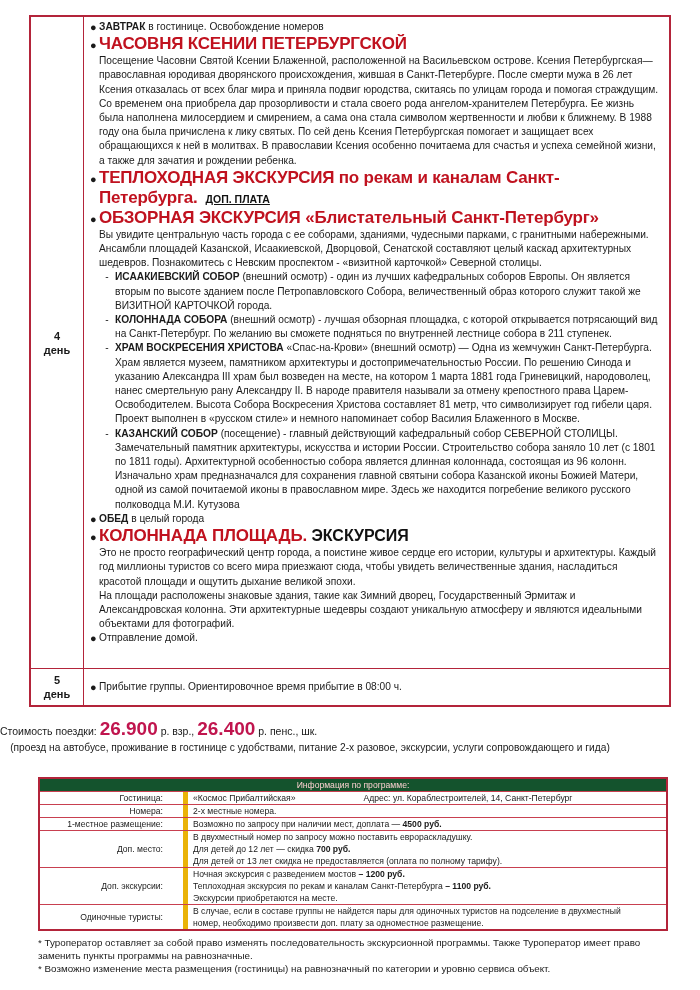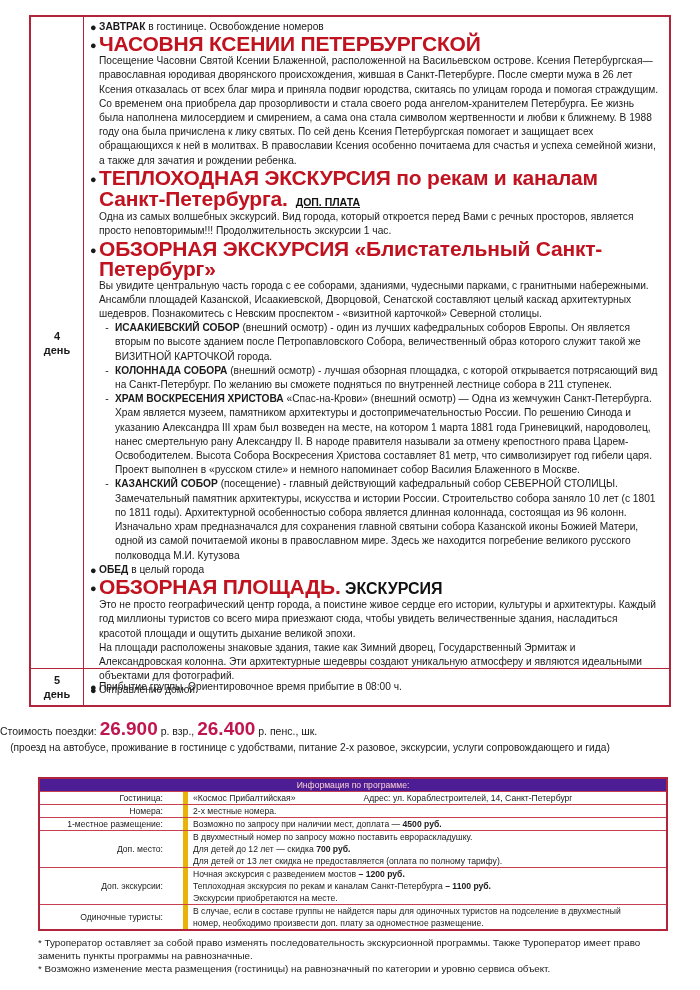--- a/index.html
+++ b/index.html
@@ -7,32 +7,32 @@
          font-family:"Liberation Sans", sans-serif; color:#1a1a1a; }
   .prog { position:absolute; left:29px; top:15px; width:642px;
           border:2px solid #b3243a; border-collapse:collapse; box-sizing:border-box; }
   .row { display:flex; }
   .row + .row { border-top:1.5px solid #b3243a; }
   .day { width:52px; flex:none; border-right:1px solid #b3243a; display:flex; flex-direction:column;
          align-items:center; justify-content:center; font-weight:bold; font-size:11px; line-height:14px; }
   .content { flex:1; padding:3px 8px 2px 6px; font-size:10.2px; line-height:14.2px; }
   .b { display:flex; align-items:flex-start; }
   .dot { width:9px; flex:none; font-size:11px; }
-  .h1 { color:#c0121f; font-weight:bold; font-size:21px; line-height:20px; letter-spacing:-0.2px; }
+  .h1 { color:#c0121f; font-weight:bold; font-size:17px; line-height:20px; letter-spacing:-0.2px; }
   .h1-small { font-weight:bold; font-size:16px; color:#111; }
   .extra { font-weight:bold; font-size:10.5px; text-decoration:underline; color:#111; margin-left:8px; }
   .para { padding-left:9px; }
   .sub { display:flex; padding-left:9px; }
   .dash { width:16px; flex:none; text-align:center; }
   .sb { font-weight:bold; }
   .price { position:absolute; left:0; top:718px; width:584px; font-size:10.5px; }
   .price .num { color:#c0154e; font-weight:bold; font-size:19px; }
   .incl { position:absolute; left:0; top:742px; width:620px; text-align:center; font-size:10.2px; }
   .info { position:absolute; left:38px; top:777px; width:630px; border:2px solid #b3243a; box-sizing:border-box; font-size:8.6px; }
-  .info-head { background:#4c1d95; color:#fbd0d0; text-align:center; height:12px; line-height:12px; font-size:8.6px; }
+  .info-head { background:#14532d; color:#fbd0d0; text-align:center; height:12px; line-height:12px; font-size:8.6px; }
   .irow { display:flex; border-top:1px solid #c84050; }
   .ilab { width:123px; flex:none; text-align:right; padding-right:20px; border-right:5px solid #eab308;
           display:flex; align-items:center; justify-content:flex-end; }
   .ival { flex:1; padding-left:5px; line-height:12px; }
   .ival b { font-weight:bold; }
   .addr { margin-left:68px; }
   .notes { position:absolute; left:38px; top:936px; width:640px; font-size:9.8px; line-height:13.2px; }
 </style>
 </head>
 <body>
@@ -50,21 +50,20 @@
       </div>
       <div class="b">
         <span class="dot" style="padding-top:4px;">●</span>
         <span class="h1">ЧАСОВНЯ КСЕНИИ ПЕТЕРБУРГСКОЙ</span>
       </div>
       <div class="para">Посещение Часовни Святой Ксении Блаженной, расположенной на Васильевском острове. Ксения Петербургская— православная юродивая дворянского происхождения, жившая в Санкт-Петербурге. После смерти мужа в 26 лет Ксения отказалась от всех благ мира и приняла подвиг юродства, скитаясь по улицам города и помогая страждущим. Со временем она приобрела дар прозорливости и стала своего рода ангелом-хранителем Петербурга. Ее жизнь была наполнена милосердием и смирением, а сама она стала символом жертвенности и любви к ближнему.  В 1988 году она была причислена к лику святых. По сей день Ксения Петербургская помогает и защищает всех обращающихся к ней в молитвах. В православии Ксения особенно почитаема для счастья и успеха семейной жизни, а также для зачатия и рождении ребенка.</div>
       <div class="b">
         <span class="dot" style="padding-top:4px;">●</span>
         <span><span class="h1">ТЕПЛОХОДНАЯ ЭКСКУРСИЯ по рекам и каналам Санкт-Петербурга.</span><span class="extra">ДОП. ПЛАТА</span></span>
       </div>
-      <div class="para">Одна из самых волшебных экскурсий. Вид города, который откроется перед Вами с речных   просторов, является просто неповторимым!!! Продолжительность экскурсии 1 час.</div>
       <div class="b">
         <span class="dot" style="padding-top:4px;">●</span>
         <span class="h1">ОБЗОРНАЯ ЭКСКУРСИЯ «Блистательный Санкт-Петербург»</span>
       </div>
       <div class="para">Вы увидите центральную часть города с ее соборами, зданиями, чудесными парками, с гранитными набережными. Ансамбли площадей Казанской, Исаакиевской, Дворцовой, Сенатской составляют целый каскад архитектурных шедевров. Познакомитесь с Невским проспектом - «визитной карточкой» Северной столицы.</div>
       <div class="sub">
         <span class="dash">-</span>
         <span><span class="sb">ИСААКИЕВСКИЙ СОБОР</span><span> (внешний осмотр) - один из лучших кафедральных соборов Европы. Он является вторым по высоте зданием после Петропавловского Собора, величественный образ которого служит такой же ВИЗИТНОЙ КАРТОЧКОЙ города.</span></span>
       </div>
       <div class="sub">
@@ -78,21 +77,21 @@
       <div class="sub">
         <span class="dash">-</span>
         <span><span class="sb">КАЗАНСКИЙ СОБОР</span><span> (посещение) - главный действующий кафедральный собор СЕВЕРНОЙ СТОЛИЦЫ. Замечательный памятник архитектуры, искусства и истории России. Строительство собора заняло 10 лет (с 1801 по 1811 годы). Архитектурной особенностью собора является длинная колоннада, состоящая из 96 колонн. Изначально храм предназначался для сохранения главной святыни собора Казанской иконы Божией Матери, одной из самой почитаемой иконы в православном мире.  Здесь же находится погребение великого русского полководца М.И. Кутузова</span></span>
       </div>
       <div class="b">
         <span class="dot">●</span>
         <span><b>ОБЕД</b><span> в целый города</span></span>
       </div>
       <div class="b">
         <span class="dot" style="padding-top:4px;">●</span>
-        <span><span class="h1">ОБЗОРНАЯ ПЛОЩАДЬ.</span><span class="h1-small"> ЭКСКУРСИЯ</span></span>
+        <span><span class="h1">КОЛОННАДА ПЛОЩАДЬ.</span><span class="h1-small"> ЭКСКУРСИЯ</span></span>
       </div>
       <div class="para">Это не просто географический центр города, а поистине живое сердце его истории, культуры и архитектуры. Каждый год миллионы туристов со всего мира приезжают сюда, чтобы увидеть величественные здания, насладиться красотой площади и ощутить дыхание великой эпохи.</div>
       <div class="para">На площади расположены знаковые здания, такие как Зимний дворец, Государственный Эрмитаж и Александровская колонна. Эти архитектурные шедевры создают уникальную атмосферу и являются идеальными объектами для фотографий.</div>
       <div class="b">
         <span class="dot">●</span>
         <span>Отправление домой.</span>
       </div>
     </div>
   </div>
   <div class="row" style="height:36px;">

